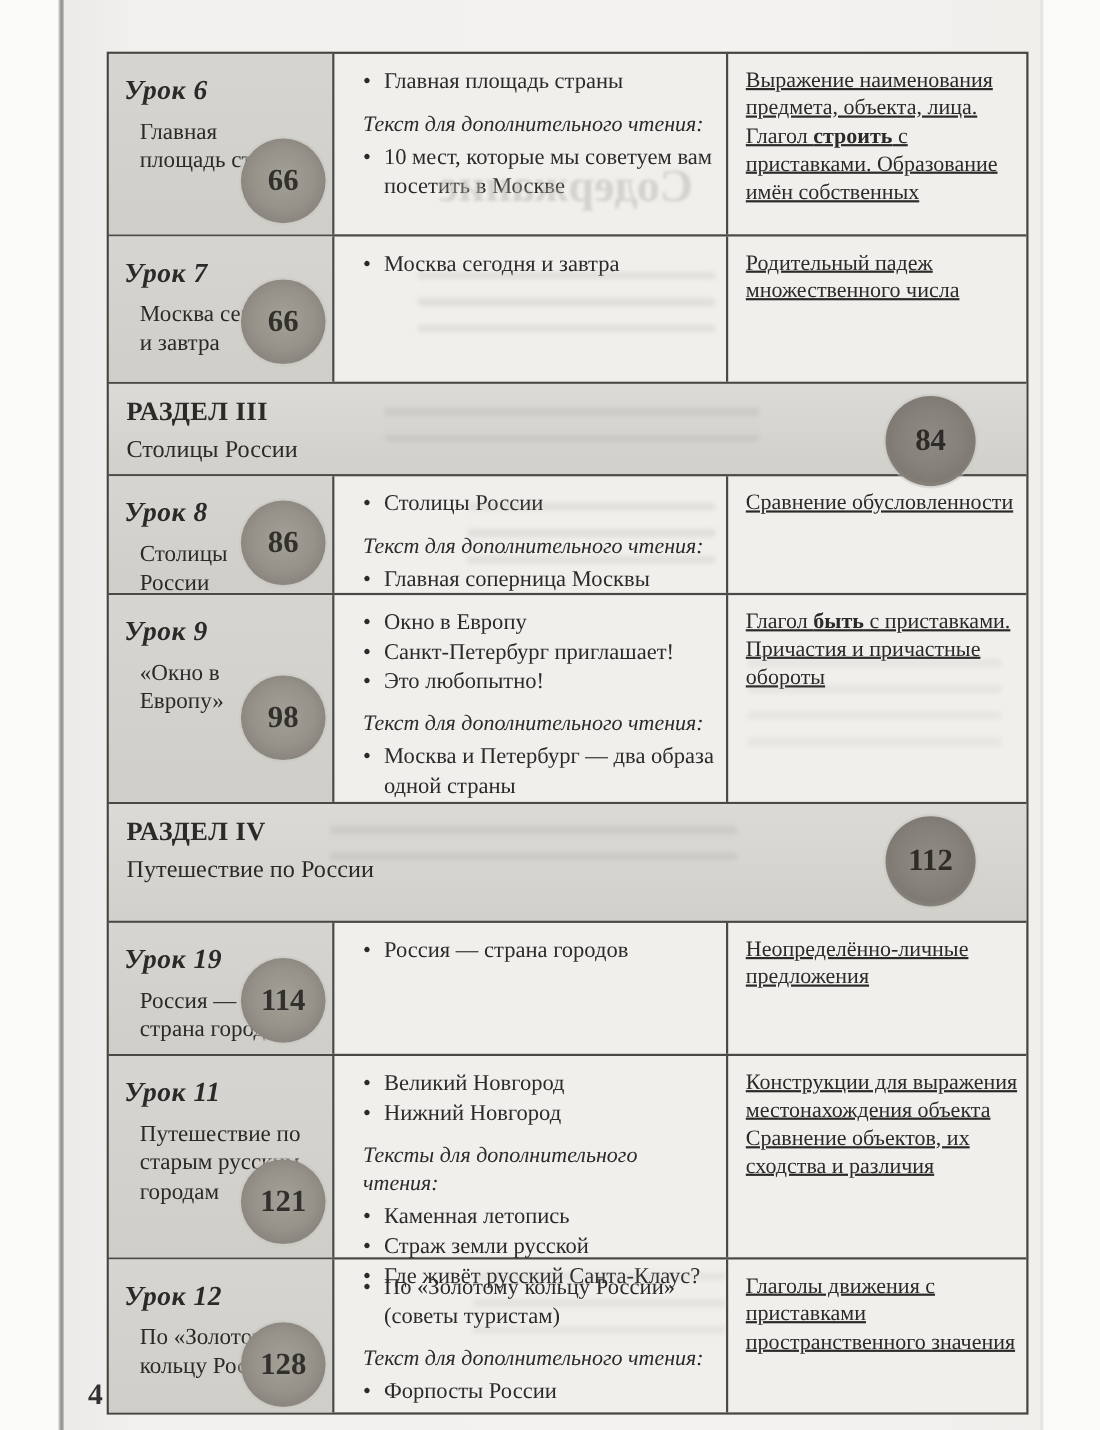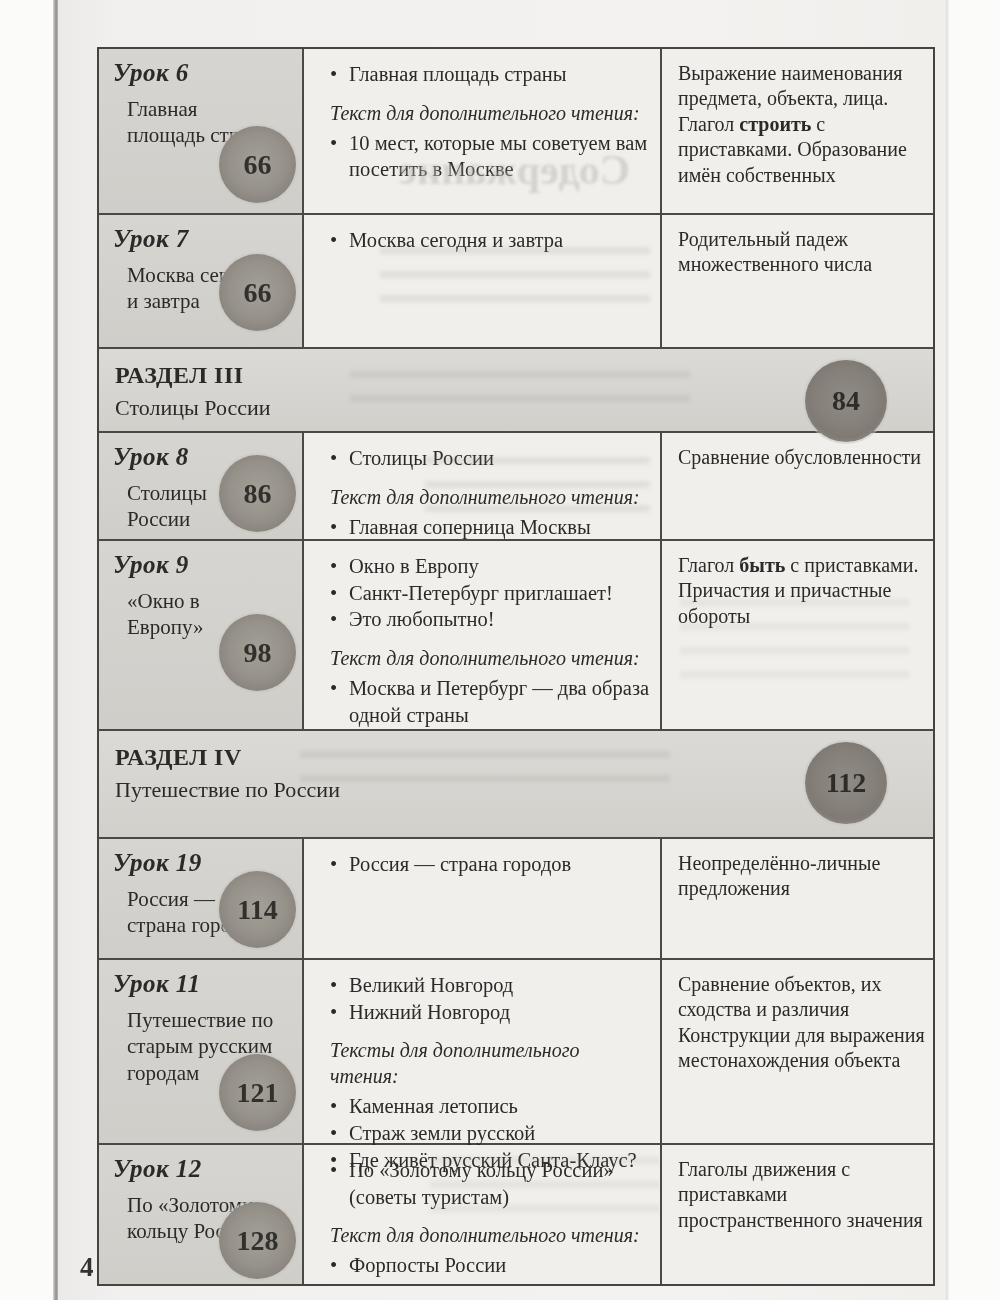--- a/index.html
+++ b/index.html
@@ -39,21 +39,21 @@
   .toc-row:nth-child(5){height:190px;}
   .toc-row:nth-child(6){height:108px;}
   .toc-row:nth-child(7){height:121px;}
   .toc-row:nth-child(8){height:185px;}
   .toc-row:nth-child(9){height:139px;}
 
   .title-cell{
     position:relative;width:205px;box-sizing:border-box;flex:0 0 205px;
     border-right:2px solid #4a4945;
     background:linear-gradient(180deg,#d6d5d1,#cfcec9);
-    padding:10px 8px 8px 14px;
+    padding:20px 8px 8px 14px;
   }
   .lesson-title{
     font-style:italic;font-weight:bold;font-size:25px;line-height:1.1;
     letter-spacing:.5px;
   }
   .lesson-subtitle{
     margin:9px 0 0 14px;max-width:148px;font-size:21px;line-height:1.28;
   }
   .page-circle{
     position:absolute;right:6px;width:77px;height:77px;border-radius:50%;
@@ -79,21 +79,21 @@
   .bullet{display:flex;}
   .bullet .dot{flex:0 0 19px;}
   .extra-label{
     font-style:italic;font-size:20px;margin:12px 0 4px 0;
   }
   .grammar-cell{
     flex:1;box-sizing:border-box;
     padding:12px 8px 4px 16px;
     font-size:20px;line-height:1.27;
   }
-  .grammar-par{margin:0;}
+  .grammar-par{margin:0;text-decoration:underline;}
   .grammar-par .b{font-weight:bold;}
 
   .section-row{
     background:linear-gradient(180deg,#dbdad6,#d1d0cb);
     display:block;padding:13px 0 0 16px;box-sizing:border-box;
   }
   .section-title{font-weight:bold;font-size:24px;line-height:1.1;letter-spacing:.5px;}
   .section-subtitle{font-size:22px;margin-top:7px;}
   .section-circle{
     position:absolute;top:11px;right:46px;width:82px;height:82px;border-radius:50%;
@@ -271,22 +271,22 @@
         <div class="bullet">
           <span class="dot">•</span>
           <span class="txt">Страж земли русской</span>
         </div>
         <div class="bullet">
           <span class="dot">•</span>
           <span class="txt">Где живёт русский Санта-Клаус?</span>
         </div>
       </div>
       <div class="grammar-cell">
+        <div class="grammar-par"><span>Конструкции для выражения местонахождения объекта</span></div>
         <div class="grammar-par"><span>Сравнение объектов, их сходства и различия</span></div>
-        <div class="grammar-par"><span>Конструкции для выражения местонахождения объекта</span></div>
       </div>
     </div>
     <div class="toc-row lesson-row">
       <div class="title-cell">
         <div class="lesson-title">Урок 12</div>
         <div class="lesson-subtitle">По «Золотому кольцу России»</div>
         <div class="page-circle">128</div>
       </div>
       <div class="topics-cell">
         <div class="bullet">

